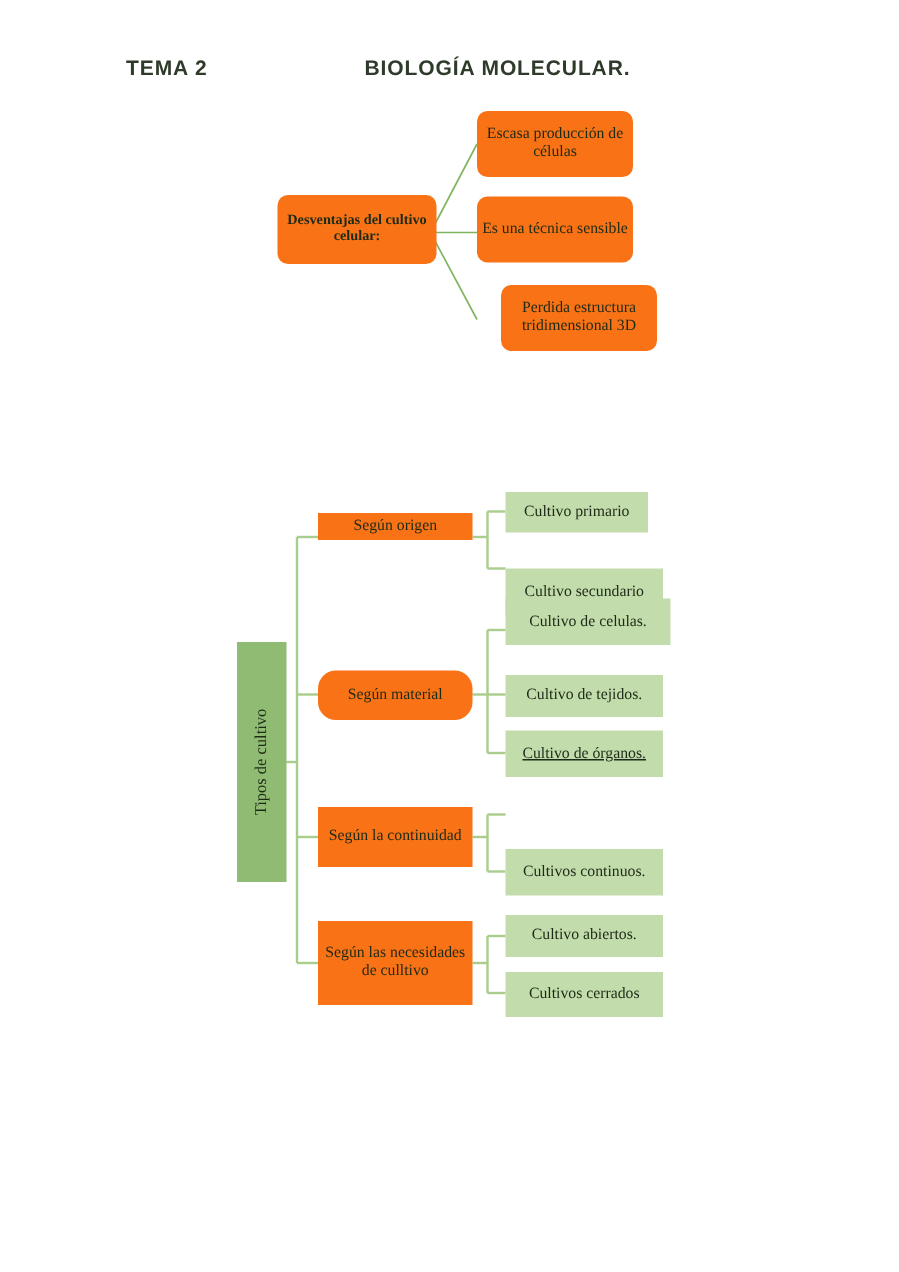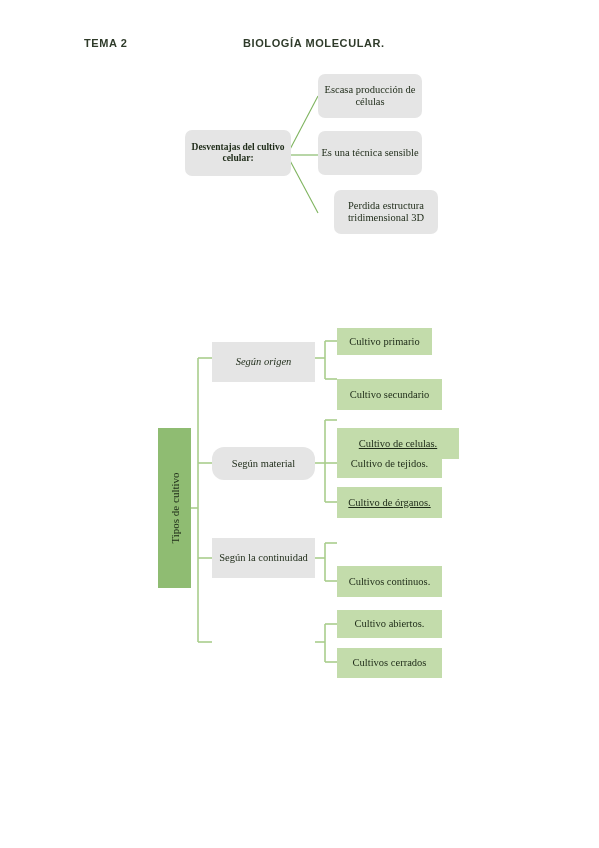--- a/index.html
+++ b/index.html
@@ -19,21 +19,21 @@
     left: 0; top: 0;
     width: 599px;
     height: 848px;
     background: #ffffff;
   }
 
   
   .hdr {
     position: absolute;
     font-family: "Liberation Sans", sans-serif;
-    font-size: 11px;
+    font-size: 14px;
     font-weight: 700;
     letter-spacing: 0.6px;
     color: #2f3b2a;
     white-space: nowrap;
   }
   .hdr-left  { left: 84px;  top: 37px; }
   .hdr-right { left: 243px; top: 37px; }
 
   
   .node {
@@ -41,21 +41,21 @@
     box-sizing: border-box;
     display: flex;
     align-items: center;
     justify-content: center;
     text-align: center;
     color: #1d2a17;
     line-height: 1.12;
     padding: 2px 3px;
   }
   .node-mid {
-    background: #e5e5e5;
+    background: #f97316;
     font-size: 10.5px;
   }
   .node-leaf {
     background: #c3dcab;
     font-size: 10.5px;
   }
   .rounded { border-radius: 7px; }
   .bold { font-weight: 700; font-size: 9.5px; }
 
   
@@ -142,32 +142,33 @@
   <div class="node node-mid rounded" style="left:318px; top:74px; width:104px; height:44px;">Escasa producción de células</div>
 
   <div class="node node-mid rounded" style="left:318px; top:131px; width:104px; height:44px;">Es una técnica sensible</div>
 
   <div class="node node-mid rounded" style="left:318px; top:190px; width:104px; height:44px;margin-left:16px;">Perdida estructura tridimensional 3D</div>
 
   <div class="node-vert" style="left:158px; top:428px; width:33px; height:160px;">
     <span>Tipos de cultivo</span>
   </div>
 
-  <div class="node node-mid" style="left:212px; top:342px; width:103px; height:40px;font-style:italic;">Según origen</div>
+  <div class="node node-mid" style="left:212px; top:342px; width:103px; height:18px;">Según origen</div>
 
   <div class="node node-mid" style="left:212px; top:447px; width:103px; height:33px;border-radius:12px;">Según material</div>
 
   <div class="node node-mid" style="left:212px; top:538px; width:103px; height:40px;">Según la continuidad</div>
 
+  <div class="node node-mid" style="left:212px; top:614px; width:103px; height:56px;">Según las necesidades de culltivo</div>
 
   <div class="node node-leaf" style="left:337px; top:328px; width:95px; height:27px;">Cultivo primario</div>
 
   <div class="node node-leaf" style="left:337px; top:364px; width:105px; height:31px;margin-top:15px;">Cultivo secundario</div>
 
-  <div class="node node-leaf" style="left:337px; top:428px; width:122px; height:31px;text-decoration:underline;">Cultivo de celulas.</div>
+  <div class="node node-leaf" style="left:337px; top:399px; width:110px; height:31px;">Cultivo de celulas.</div>
 
   <div class="node node-leaf" style="left:337px; top:450px; width:105px; height:28px;">Cultivo de tejidos.</div>
 
   <div class="node node-leaf" style="left:337px; top:487px; width:105px; height:31px;text-decoration:underline;">Cultivo de órganos.</div>
 
 
   <div class="node node-leaf" style="left:337px; top:566px; width:105px; height:31px;">Cultivos continuos.</div>
 
   <div class="node node-leaf" style="left:337px; top:610px; width:105px; height:28px;">Cultivo abiertos.</div>
 

